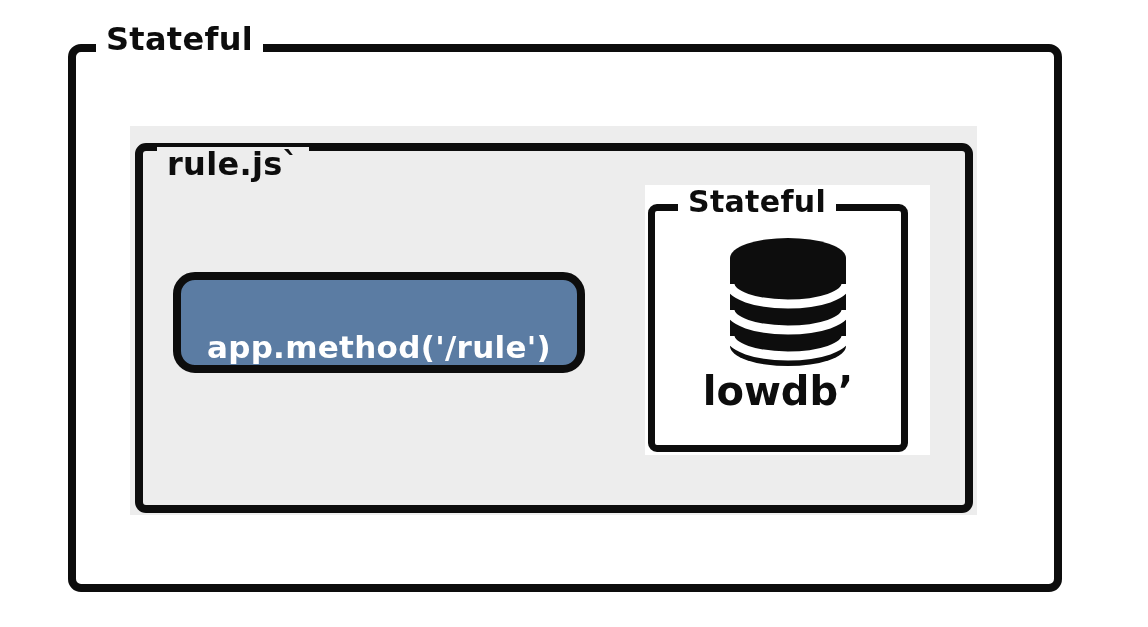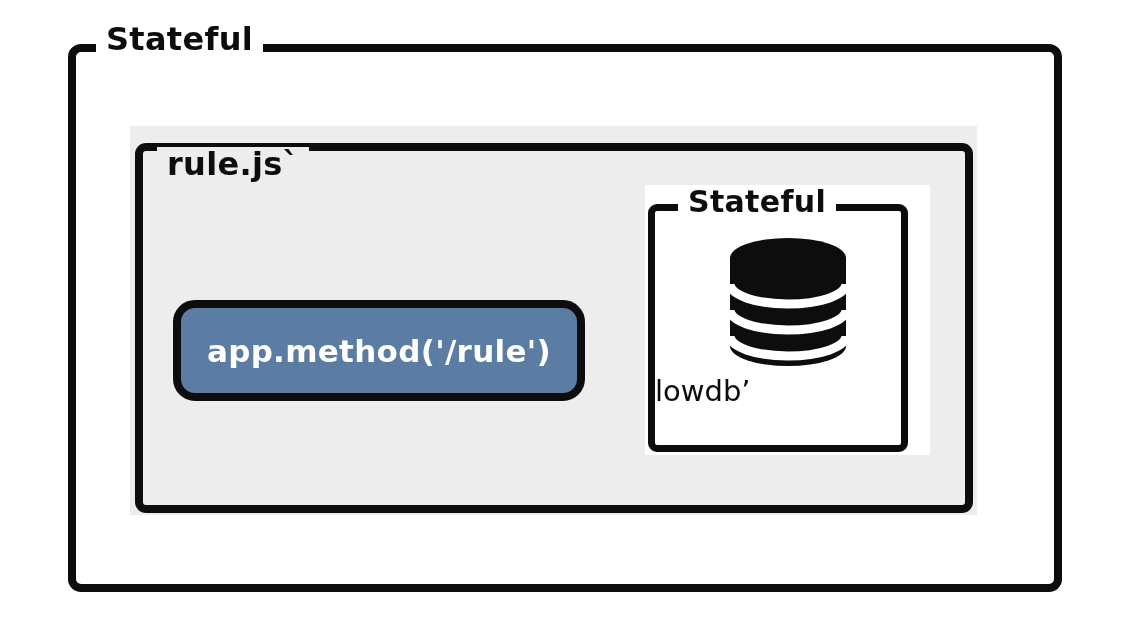--- a/index.html
+++ b/index.html
@@ -25,31 +25,31 @@
   }
   .frame-outer    > .legend { left:20px; top:-30px; background:#ffffff; }
   .frame-rule     > .legend { left:14px; top:-28px; background:var(--panel-gray,#ededed);margin-top:24px; }
   .frame-stateful > .legend { left:23px; top:-26px; background:#ffffff; font-size:30px; }
 
   .method-btn {
     position:absolute; box-sizing:border-box;
     left:173px; top:272px; width:412px; height:101px;
     background:var(--shape-blue,#5b7ca3);
     border:8px solid var(--ink,#0d0d0d); border-radius:22px;
-    display:flex; align-items:center; justify-content:center;margin-top:28px;
+    display:flex; align-items:flex-end; justify-content:center;
   }
   .method-btn > span {
     color:var(--shape-text,#fff); font-size:31px; font-weight:700;
     letter-spacing:0.3px; white-space:nowrap;
   }
 
   .db-wrap { position:absolute; left:73px; top:25px; width:120px; height:132px; }
   .lowdb {
     position:absolute; left:0; top:163px; width:100%;
-    font-size:29px; line-height:34px; font-weight:400;
+    text-align:center; font-size:40px; line-height:34px; font-weight:700;
   }
 </style>
 </head>
 <body>
 
 <div id="canvas">
 
   <div class="frame frame-outer">
     <span class="legend">Stateful</span>
   </div>

